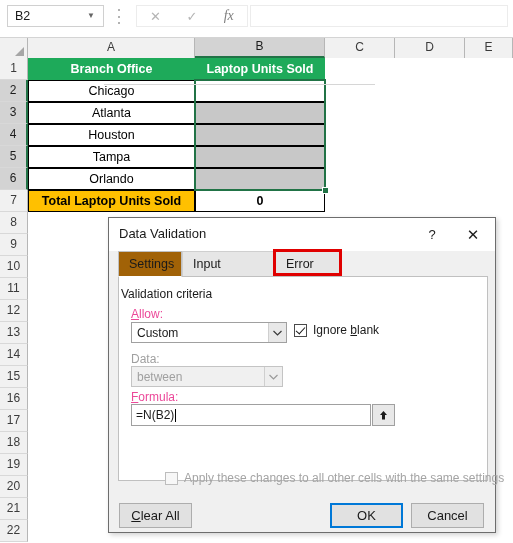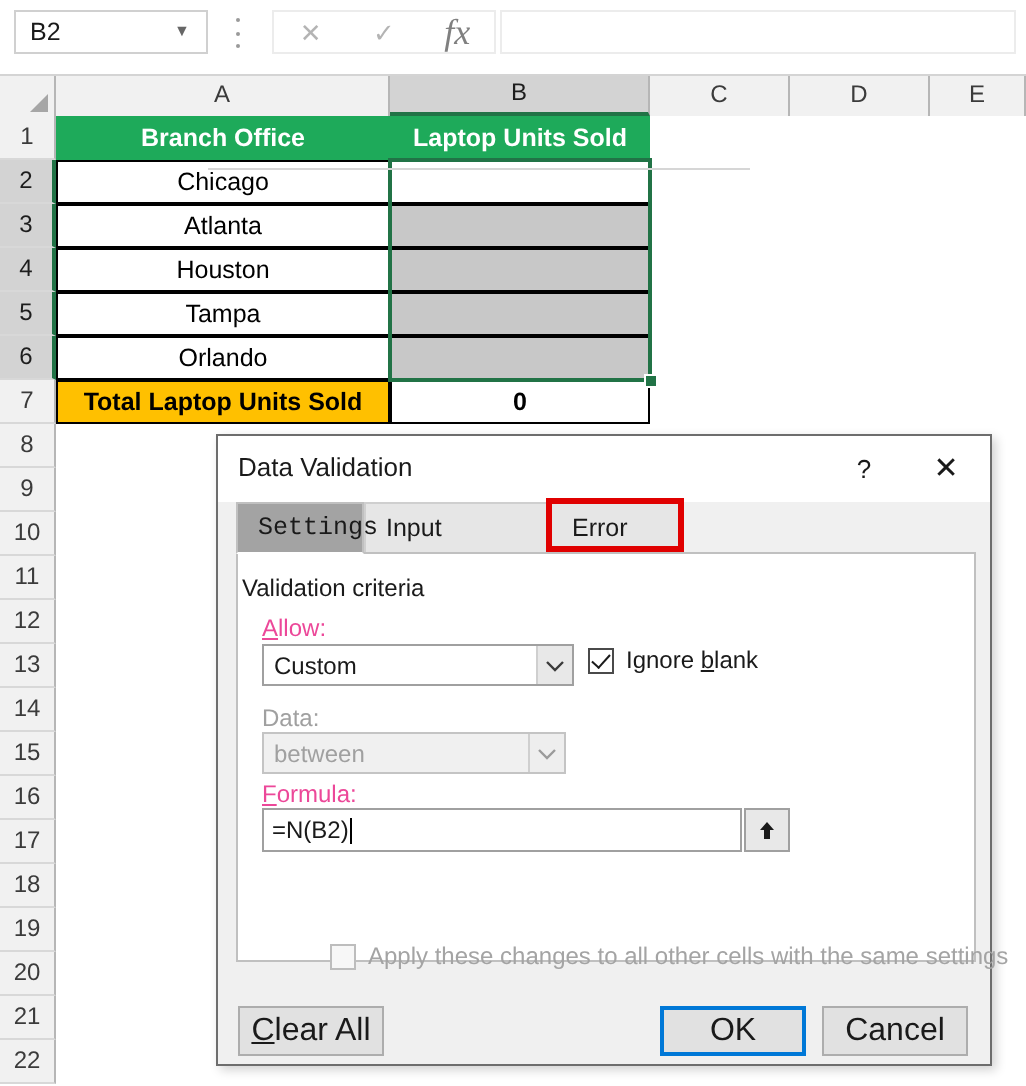--- a/index.html
+++ b/index.html
@@ -78,21 +78,21 @@
     flex: 1;
     text-align: center;
     color: #b4b4b4;
     font-size: 13px;
     line-height: 1;
     user-select: none;
   }
   .fb-btn.fx {
     font-style: italic;
     font-family: "Liberation Serif", serif;
-    font-size: 18px;
+    font-size: 14px;
     color: #808080;
   }
   #formula-input {
     position: absolute;
     left: 250px; top: 5px;
     width: 258px; height: 22px;
     background: #ffffff;
     border: 1px solid #ececec;
     box-sizing: border-box;
   }
@@ -257,26 +257,25 @@
     padding: 0 10px;
     line-height: 25px;
     font-size: 12.5px;
     color: #1a1a1a;
     box-sizing: border-box;
     background: #e6e6e6;
     border: 1px solid #cfcfcf;
     border-bottom: none;
   }
   .tab.active {
-    background: #a3a3a3;
+    background: #a16207;
     border: 1px solid #c0c0c0;
     border-bottom: 1px solid #ffffff;
     font-weight: normal;
     z-index: 3;
-    font-family: Liberation Mono, monospace;
   }
   #tab-highlight {
     position: absolute;
     left: 155px; top: -2px;
     width: 69px; height: 27px;
     border: 3px solid #e00000;
     box-sizing: border-box;
     pointer-events: none;
     z-index: 6;
   }
@@ -416,21 +415,21 @@
     left: 121px; top: 471px;
     display: flex;
     align-items: center;
   }
   .dbtn {
     position: absolute;
     height: 25px;
     background: #e1e1e1;
     border: 1px solid #adadad;
     box-sizing: border-box;
-    font-size: 16px;
+    font-size: 13px;
     color: #1a1a1a;
     text-align: center;
     line-height: 23px;
   }
   .dbtn.default {
     border: 2px solid #0078d7;
     line-height: 21px;
   }
   .dbtn u { text-decoration: underline; }
 </style>

